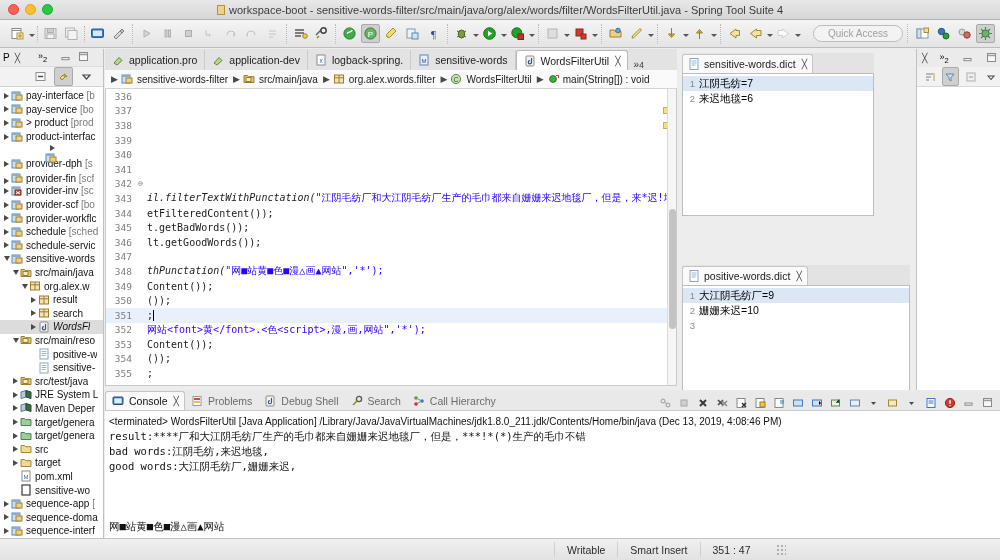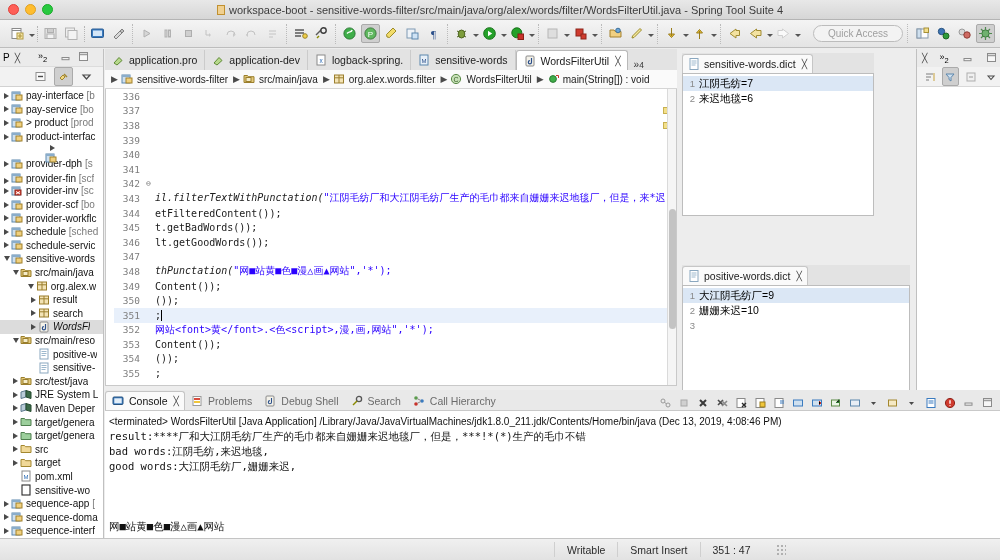--- a/index.html
+++ b/index.html
@@ -114,21 +114,21 @@
     border-right: 1px solid #cbcbcb;
   }
   .edtab.active { background: #fff; border: 1px solid #b9b9b9; border-bottom: none; border-radius: 3px 3px 0 0; }
   .edtab-more { display:flex; align-items: center; font-size: 10px; padding: 0 6px; color:#333;}
   .breadcrumb {
     height: 19px; background: #fafafa; border-bottom: 1px solid #d5d5d5;
     display: flex; align-items: center; font-size: 10px; padding-left: 6px; gap: 3px; color: #1b1b1b;
   }
   .bc-sep { color: #4a4a4a; font-size: 9px; }
   .codebox { position: absolute; top: 40px; left: 0; right: 0; bottom: 0; background: #fff; border: 1px solid #c9c9c9; border-top: none; overflow: hidden; }
-  .codelines { position: absolute; inset: 0; font-family: "DejaVu Sans Mono", monospace; font-size: 10px; margin-left: 8px; }
+  .codelines { position: absolute; inset: 0; font-family: "DejaVu Sans Mono", monospace; font-size: 10px; }
   .cl { height: 14.6px; display: flex; align-items: center; position: relative; white-space: pre; }
   .cl.curline { background: #e8f0fb; }
   .ln { width: 30px; text-align: right; color: #7d7d7d; font-size: 9.5px; padding-right: 4px; flex: 0 0 30px; }
   .fold { width: 9px; flex: 0 0 9px; font-size: 8px; color: #777; text-align:center; }
   .code { padding-left: 2px; color: #1a1a1a; }
   .kstr { color: #2a00ff; }
   .kital { font-style: italic; color: #1a1a1a; }
   .ann { position: absolute; right: 6px; width: 7px; height: 7px; background: #f3e08a; border: 1px solid #c8b050; }
   .caretbar { display:inline-block; width:1px; height:11px; background:#000; vertical-align:-2px; }
   .vscroll { position: absolute; right: 0; top: 0; bottom: 0; width: 9px; background: #f5f5f5; border-left: 1px solid #dadada; }
@@ -595,21 +595,21 @@
             <span class="lbl">sensitive-words</span>
           </div>
           <div class="row" style="padding-left: 11px;">
             <span class="arrow open"></span>
             <span class="ico"><svg width="13" height="12" viewBox="0 0 13 12">
                 <path d="M1 9.5V2.5h3.5l1 1.2H11V9.5z" fill="#e3c97a" stroke="#9a7e2c"></path>
                 <rect x="3" y="4.5" width="5" height="4" fill="#f5ecc8" stroke="#9a7e2c"></rect>
               </svg></span>
             <span class="lbl">src/main/java</span>
           </div>
-          <div class="row" style="padding-left: 20px; justify-content: center;">
+          <div class="row" style="padding-left: 20px;">
             <span class="arrow open"></span>
             <span class="ico"><svg width="13" height="12" viewBox="0 0 13 12">
                 <rect x="1.5" y="2" width="9" height="8" fill="#f3e3b5" stroke="#9b7f2e"></rect>
                 <path d="M1.5 4.8h9M6 2v8" stroke="#9b7f2e"></path>
               </svg></span>
             <span class="lbl">org.alex.w</span>
           </div>
           <div class="row" style="padding-left: 29px; text-align: right;">
             <span class="arrow closed"></span>
             <span class="ico"><svg width="13" height="12" viewBox="0 0 13 12">

